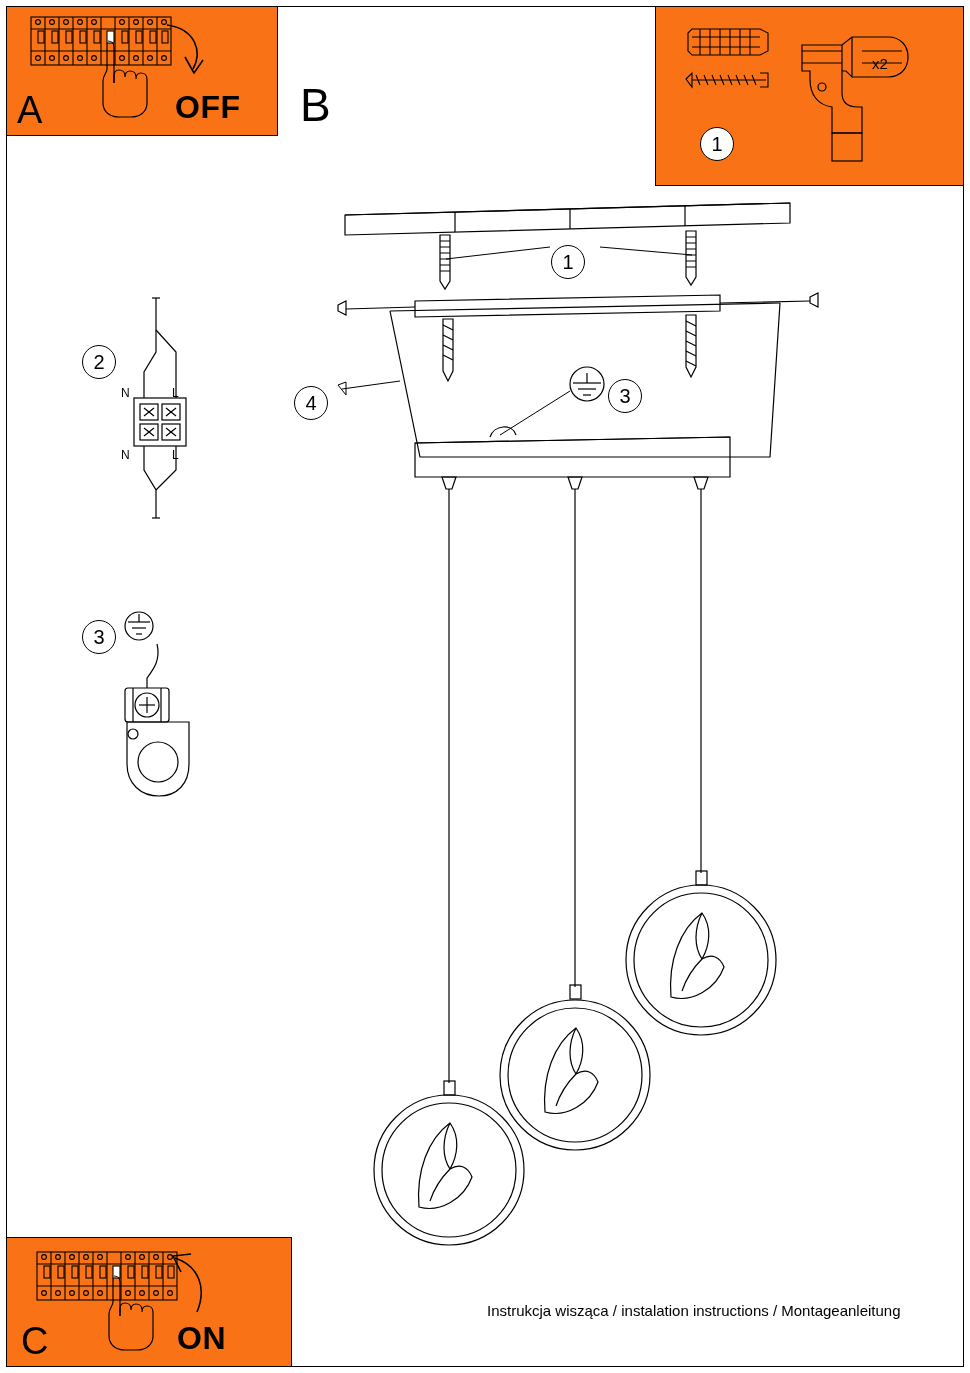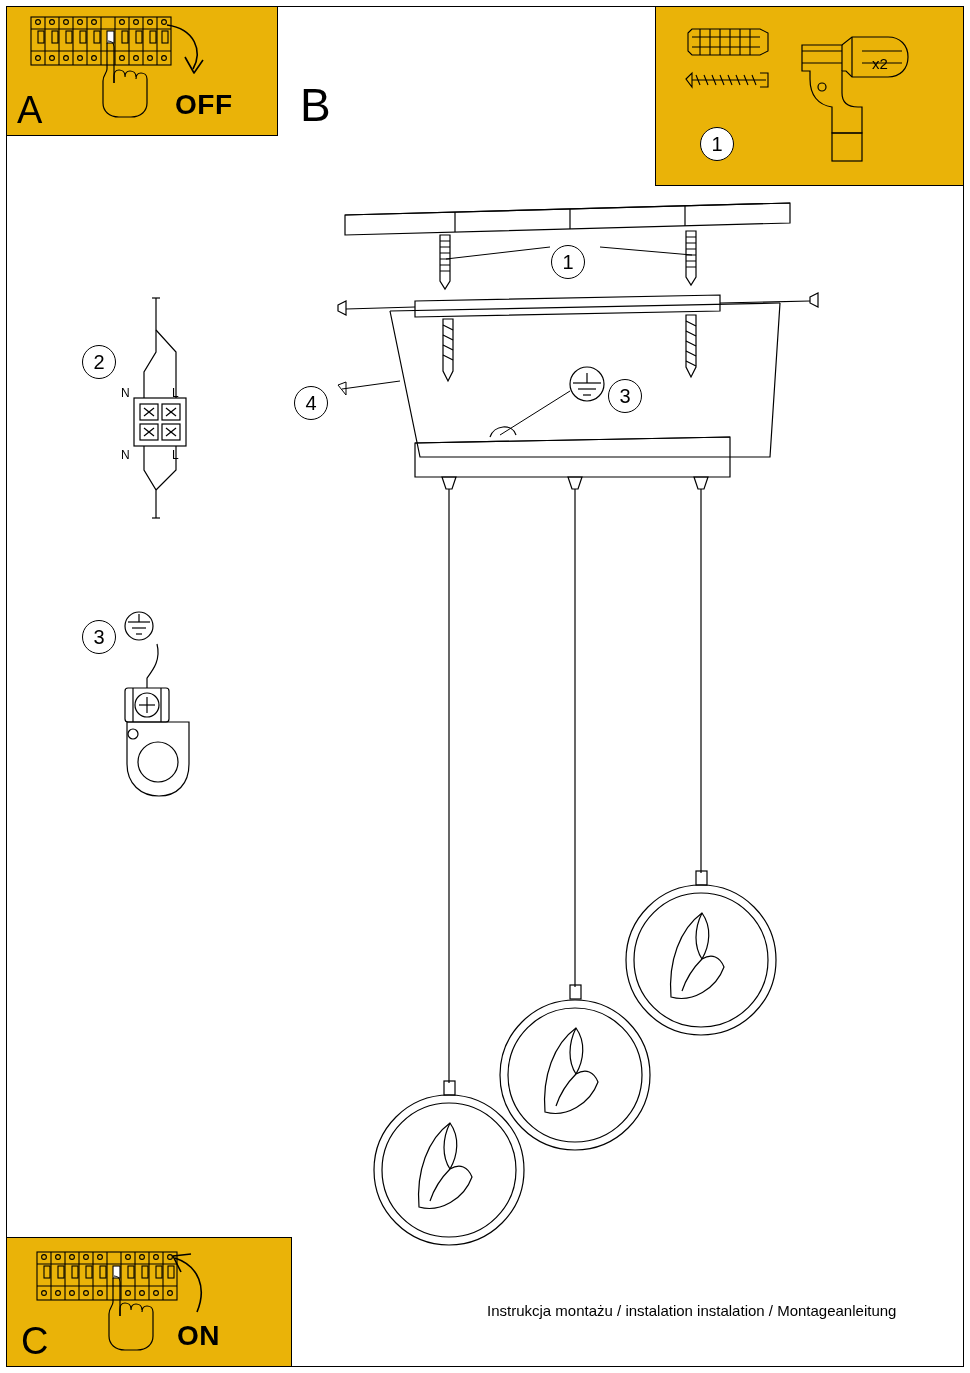--- a/index.html
+++ b/index.html
@@ -25,32 +25,32 @@
     top: 6px;
     width: 958px;
     height: 1361px;
     border: 1.5px solid #000;
     box-sizing: border-box;
   }
   .box {
     position: absolute;
     border: 1.5px solid #000;
     box-sizing: border-box;
-    background: #eab308;
+    background: #f97316;
     text-decoration: underline;
   }
   .letter {
     position: absolute;
     font-size: 38px;
     line-height: 1;
     font-weight: 400;
   }
   .label-big {
     position: absolute;
-    font-size: 28px;
+    font-size: 32px;
     font-weight: 700;
     letter-spacing: 0.5px;
   }
   .circ-num {
     position: absolute;
     width: 34px;
     height: 34px;
     border: 1.6px solid #000;
     border-radius: 50%;
     box-sizing: border-box;
@@ -403,16 +403,16 @@
       <g class="nofill" stroke-width="1.6">
         <path d="M190 74 C200 50 192 28 168 20"></path>
         <path d="M184 16 L166 18 L174 34" stroke-linejoin="round"></path>
       </g>
     </svg>
     <div class="letter" style="left:14px; top:84px;">C</div>
     <div class="label-big" style="left:170px; top:82px;">ON</div>
   </div>
 
   <div class="footer" style="left:487px; top:1300px;">
-    <div>Instrukcja montażu / instalation instalation / Montageanleitung</div>
+    <div>Instrukcja wisząca / instalation instructions / Montageanleitung</div>
   </div>
 
 </div>
 
 </body></html>

